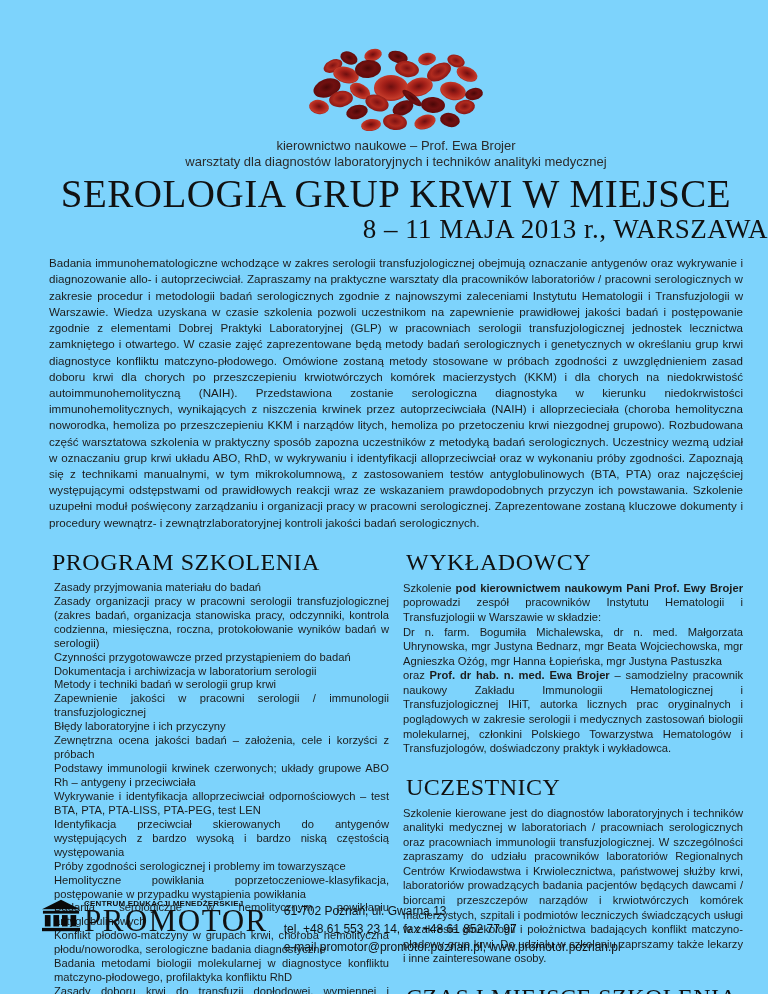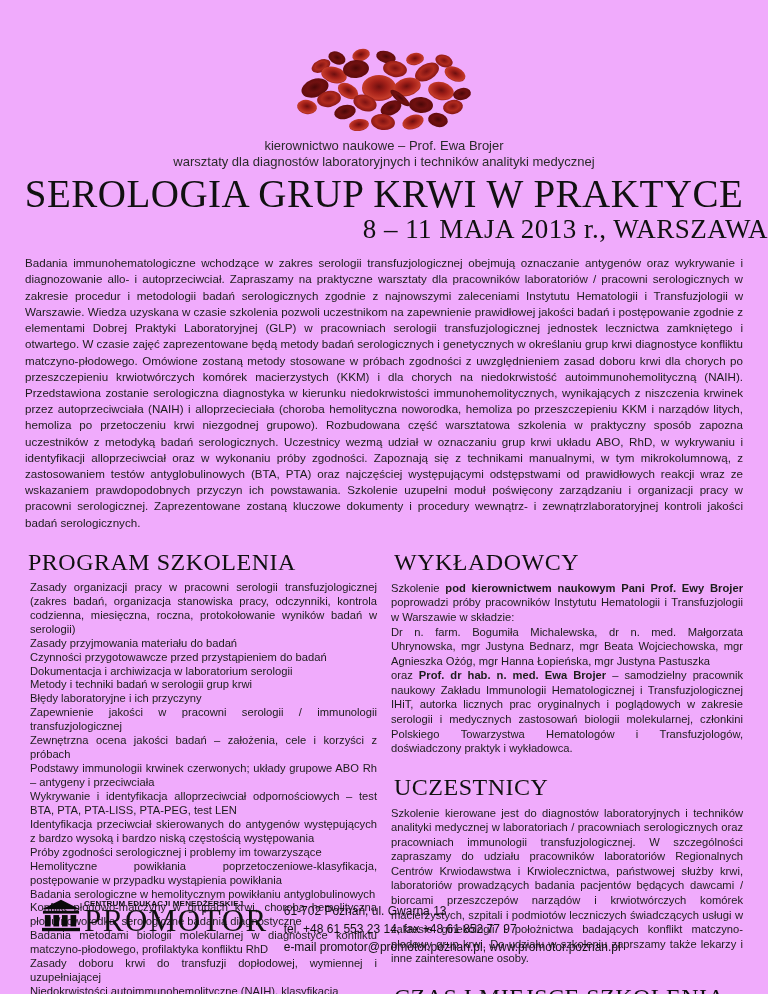--- a/index.html
+++ b/index.html
@@ -1,20 +1,21 @@
 <!DOCTYPE html>
 <html lang="pl"><head>
 <meta charset="utf-8">
 <style>
   * { box-sizing: border-box; }
   html,body { margin:0; padding:0; background:#ffffff; }
   .page {
     position:relative; width:768px; height:994px; margin:0 auto;
-    background:#f0abfc; color:#1e1e1e; overflow:hidden;
+    background:#7dd3fc; color:#1e1e1e; overflow:hidden;
     font-family:"Liberation Sans", sans-serif;
+    padding-left:24px;
   }
   .top-block { text-align:center; padding-top:46px; }
   .rbc-img { width:178px; height:92px; display:block; margin:0 auto; }
   .tagline { font-size:13px; line-height:1.25; color:#2b2b2b; }
   .doc-title {
     font-family:"Liberation Serif", serif; font-weight:500;
     font-size:39px; letter-spacing:0.5px; line-height:1.0; margin-top:3px;
     color:#111;
   }
   .doc-subtitle {
@@ -108,55 +109,55 @@
         <ellipse cx="158" cy="61" rx="10" ry="7" fill="url(#g3)" transform="rotate(-10 158 61)"></ellipse>
         <ellipse cx="88" cy="76" rx="12" ry="8" fill="url(#g3)" transform="rotate(8 88 76)"></ellipse>
         <ellipse cx="118" cy="76" rx="11" ry="7" fill="url(#g1)" transform="rotate(-20 118 76)"></ellipse>
         <ellipse cx="143" cy="74" rx="10" ry="7" fill="url(#g2)" transform="rotate(12 143 74)"></ellipse>
         <ellipse cx="64" cy="79" rx="10" ry="6" fill="url(#g1)" transform="rotate(-8 64 79)"></ellipse>
         <ellipse cx="105" cy="52" rx="12" ry="4" fill="url(#g2)" transform="rotate(40 105 52)"></ellipse>
       </g>
     </svg>
     <div class="tagline">kierownictwo naukowe – Prof. Ewa Brojer</div>
     <div class="tagline">warsztaty dla diagnostów laboratoryjnych i techników analityki medycznej</div>
-    <div class="doc-title">SEROLOGIA GRUP KRWI W PRAKTYCE</div>
+    <div class="doc-title">SEROLOGIA GRUP KRWI W MIEJSCE</div>
     <div class="doc-subtitle">8 – 11 MAJA 2013 r., WARSZAWA</div>
   </div>
 
   <p class="intro">Badania immunohematologiczne wchodzące w zakres serologii transfuzjologicznej obejmują oznaczanie antygenów oraz wykrywanie i diagnozowanie allo- i autoprzeciwciał. Zapraszamy na praktyczne warsztaty dla pracowników laboratoriów / pracowni serologicznych w zakresie procedur i metodologii badań serologicznych zgodnie z najnowszymi zaleceniami Instytutu Hematologii i Transfuzjologii w Warszawie. Wiedza uzyskana w czasie szkolenia pozwoli uczestnikom na zapewnienie prawidłowej jakości badań i postępowanie zgodnie z elementami Dobrej Praktyki Laboratoryjnej (GLP) w pracowniach serologii transfuzjologicznej jednostek lecznictwa zamkniętego i otwartego. W czasie zajęć zaprezentowane będą metody badań serologicznych i genetycznych w określaniu grup krwi diagnostyce konfliktu matczyno-płodowego. Omówione zostaną metody stosowane w próbach zgodności z uwzględnieniem zasad doboru krwi dla chorych po przeszczepieniu krwiotwórczych komórek macierzystych (KKM) i dla chorych na niedokrwistość autoimmunohemolityczną (NAIH). Przedstawiona zostanie serologiczna diagnostyka w kierunku niedokrwistości immunohemolitycznych, wynikających z niszczenia krwinek przez autoprzeciwciała (NAIH) i alloprzecieciała (choroba hemolityczna noworodka, hemoliza po przeszczepieniu KKM i narządów litych, hemoliza po przetoczeniu krwi niezgodnej grupowo). Rozbudowana część warsztatowa szkolenia w praktyczny sposób zapozna uczestników z metodyką badań serologicznych. Uczestnicy wezmą udział w oznaczaniu grup krwi układu ABO, RhD, w wykrywaniu i identyfikacji alloprzeciwciał oraz w wykonaniu próby zgodności. Zapoznają się z technikami manualnymi, w tym mikrokolumnową, z zastosowaniem testów antyglobulinowych (BTA, PTA) oraz najczęściej występującymi odstępstwami od prawidłowych reakcji wraz ze wskazaniem prawdopodobnych przyczyn ich powstawania. Szkolenie uzupełni moduł poświęcony zarządzaniu i organizacji pracy w pracowni serologicznej. Zaprezentowane zostaną kluczowe dokumenty i procedury wewnątrz- i zewnątrzlaboratoryjnej kontroli jakości badań serologicznych.</p>
 
   <div class="columns">
 
     <div class="col">
       <div class="section-heading">PROGRAM SZKOLENIA</div>
       <div class="prog-list">
+          <div class="prog-item">Zasady przyjmowania materiału do badań</div>
           <div class="prog-item">Zasady organizacji pracy w pracowni serologii transfuzjologicznej (zakres badań, organizacja stanowiska pracy, odczynniki, kontrola codzienna, miesięczna, roczna, protokołowanie wyników badań w serologii)</div>
-          <div class="prog-item">Zasady przyjmowania materiału do badań</div>
           <div class="prog-item">Czynności przygotowawcze przed przystąpieniem do badań</div>
           <div class="prog-item">Dokumentacja i archiwizacja w laboratorium serologii</div>
           <div class="prog-item">Metody i techniki badań w serologii grup krwi</div>
+          <div class="prog-item">Zapewnienie jakości w pracowni serologii / immunologii transfuzjologicznej</div>
           <div class="prog-item">Błędy laboratoryjne i ich przyczyny</div>
-          <div class="prog-item">Zapewnienie jakości w pracowni serologii / immunologii transfuzjologicznej</div>
           <div class="prog-item">Zewnętrzna ocena jakości badań – założenia, cele i korzyści z próbach</div>
           <div class="prog-item">Podstawy immunologii krwinek czerwonych; układy grupowe ABO Rh – antygeny i przeciwciała</div>
           <div class="prog-item">Wykrywanie i identyfikacja alloprzeciwciał odpornościowych – test BTA, PTA, PTA-LISS, PTA-PEG, test LEN</div>
           <div class="prog-item">Identyfikacja przeciwciał skierowanych do antygenów występujących z bardzo wysoką i bardzo niską częstością występowania</div>
           <div class="prog-item">Próby zgodności serologicznej i problemy im towarzyszące</div>
           <div class="prog-item">Hemolityczne powikłania poprzetoczeniowe-klasyfikacja, postępowanie w przypadku wystąpienia powikłania</div>
           <div class="prog-item">Badania serologiczne w hemolitycznym powikłaniu antyglobulinowych</div>
           <div class="prog-item">Konflikt płodowo-matczyny w grupach krwi, choroba hemolityczna płodu/noworodka, serologiczne badania diagnostyczne</div>
           <div class="prog-item">Badania metodami biologii molekularnej w diagnostyce konfliktu matczyno-płodowego, profilaktyka konfliktu RhD</div>
           <div class="prog-item">Zasady doboru krwi do transfuzji dopłodowej, wymiennej i uzupełniającej</div>
           <div class="prog-item">Niedokrwistości autoimmunohemolityczne (NAIH), klasyfikacja</div>
         </div>
     </div>
 
     <div class="col">
       <div class="section-heading">WYKŁADOWCY</div>
-      <p class="body-par"><span>Szkolenie </span><span class="b">pod kierownictwem naukowym Pani Prof. Ewy Brojer</span><span> poprowadzi próby pracowników Instytutu Hematologii i Transfuzjologii w Warszawie w składzie:</span></p>
+      <p class="body-par"><span>Szkolenie </span><span class="b">pod kierownictwem naukowym Pani Prof. Ewy Brojer</span><span> poprowadzi zespół pracowników Instytutu Hematologii i Transfuzjologii w Warszawie w składzie:</span></p>
       <p class="body-par"><span>Dr n. farm. Bogumiła Michalewska, dr n. med. Małgorzata Uhrynowska, mgr Justyna Bednarz, mgr Beata Wojciechowska, mgr Agnieszka Ożóg, mgr Hanna Łopieńska, mgr Justyna Pastuszka</span></p>
       <p class="body-par"><span>oraz </span><span class="b">Prof. dr hab. n. med. Ewa Brojer</span><span> – samodzielny pracownik naukowy Zakładu Immunologii Hematologicznej i Transfuzjologicznej IHiT, autorka licznych prac oryginalnych i poglądowych w zakresie serologii i medycznych zastosowań biologii molekularnej, członkini Polskiego Towarzystwa Hematologów i Transfuzjologów, doświadczony praktyk i wykładowca.</span></p>
 
       <div class="section-heading" style="margin-top:18px;">UCZESTNICY</div>
       <p class="body-par"><span>Szkolenie kierowane jest do diagnostów laboratoryjnych i techników analityki medycznej w laboratoriach / pracowniach serologicznych oraz pracowniach immunologii transfuzjologicznej. W szczególności zapraszamy do udziału pracowników laboratoriów Regionalnych Centrów Krwiodawstwa i Krwiolecznictwa, państwowej służby krwi, laboratoriów prowadzących badania pacjentów będących dawcami / biorcami przeszczepów narządów i krwiotwórczych komórek macierzystych, szpitali i podmiotów leczniczych świadczących usługi w zakresie ginekologii i położnictwa badających konflikt matczyno-płodowy grup krwi. Do udziału w szkoleniu zaprszamy także lekarzy i inne zainteresowane osoby.</span></p>
 
       <div class="section-heading" style="margin-top:18px;">CZAS I MIEJSCE SZKOLENIA</div>
 
     </div>
 

